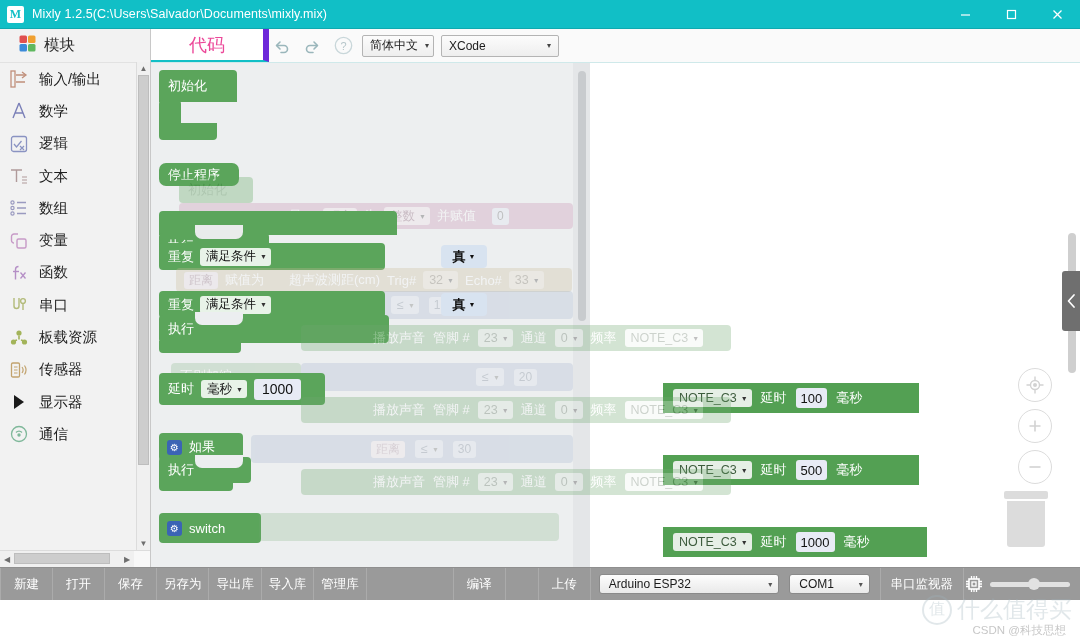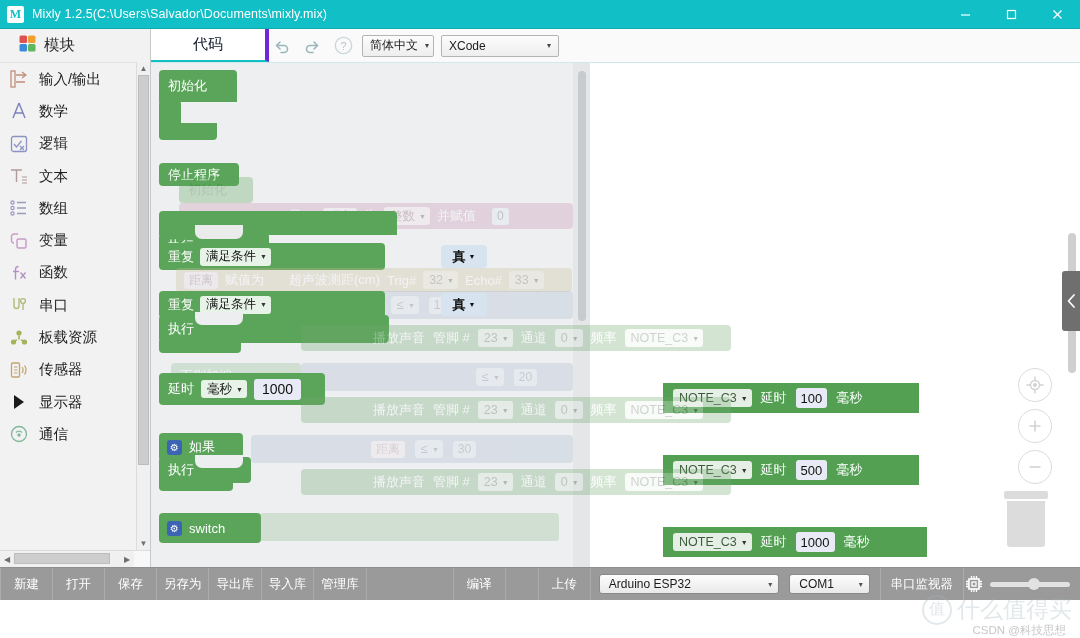--- a/index.html
+++ b/index.html
@@ -195,24 +195,24 @@
     background: #fafafa;
     display: flex;
     align-items: stretch;
     border-bottom: 1px solid #cfe9ea;
     position: relative;
   }
   .tab-code {
     width: 118px;
     display: flex; align-items: center; justify-content: center;
     background: #ffffff;
-    border-right: 4px solid #6d28d9;
+    border-right: 6px solid #6d28d9;
     border-bottom: 2px solid #11bfc6;
-    font-size: 15px;
-    color: #0f172a;
+    font-size: 18px;
+    color: #ec4899;
     box-sizing: border-box;
   }
   .copyright {
     flex: 1 1 auto;
     display: flex;
     align-items: center;
     justify-content: center;
     font-size: 11.5px;
     color: #b9b9b9;
     white-space: nowrap;
@@ -732,21 +732,21 @@
         <div class="flyout"></div>
         <div class="flyout-scroll"></div>
         <div class="flyout-thumb"></div>
 
         <div class="blk ctl" style="left:8px; top:7px; width:78px; height:32px; border-radius:4px 4px 0 0; display:flex; align-items:center; padding-left:9px;">
           <span>初始化</span>
         </div>
         <div class="blk ctl" style="left:8px; top:37px; width:22px; height:30px;"></div>
         <div class="blk ctl" style="left:8px; top:60px; width:58px; height:17px; border-radius:0 0 4px 4px;"></div>
 
-        <div class="blk ctl" style="left:8px; top:100px; width:80px; height:23px; display:flex; align-items:center; padding-left:9px;">
+        <div class="blk ctl" style="left:8px; top:100px; width:80px; height:23px; display:flex; align-items:center; padding-left:9px;border-radius:7px;">
           <span>停止程序</span>
         </div>
 
         <div class="blk ctl ghost" style="left:28px; top:114px; width:74px; height:26px; display:flex; align-items:center; padding-left:9px; color:#1f6b1f;">
           <span>初始化</span>
         </div>
 
         <div class="blk ghost" style="left:28px; top:140px; width:394px; height:26px; background:#c78fb0; border-radius:4px; display:flex; align-items:center; gap:7px; padding-left:110px; color:#ffffff;">
           <span>量</span>
           <span style="font-size:7px;">▼</span>

